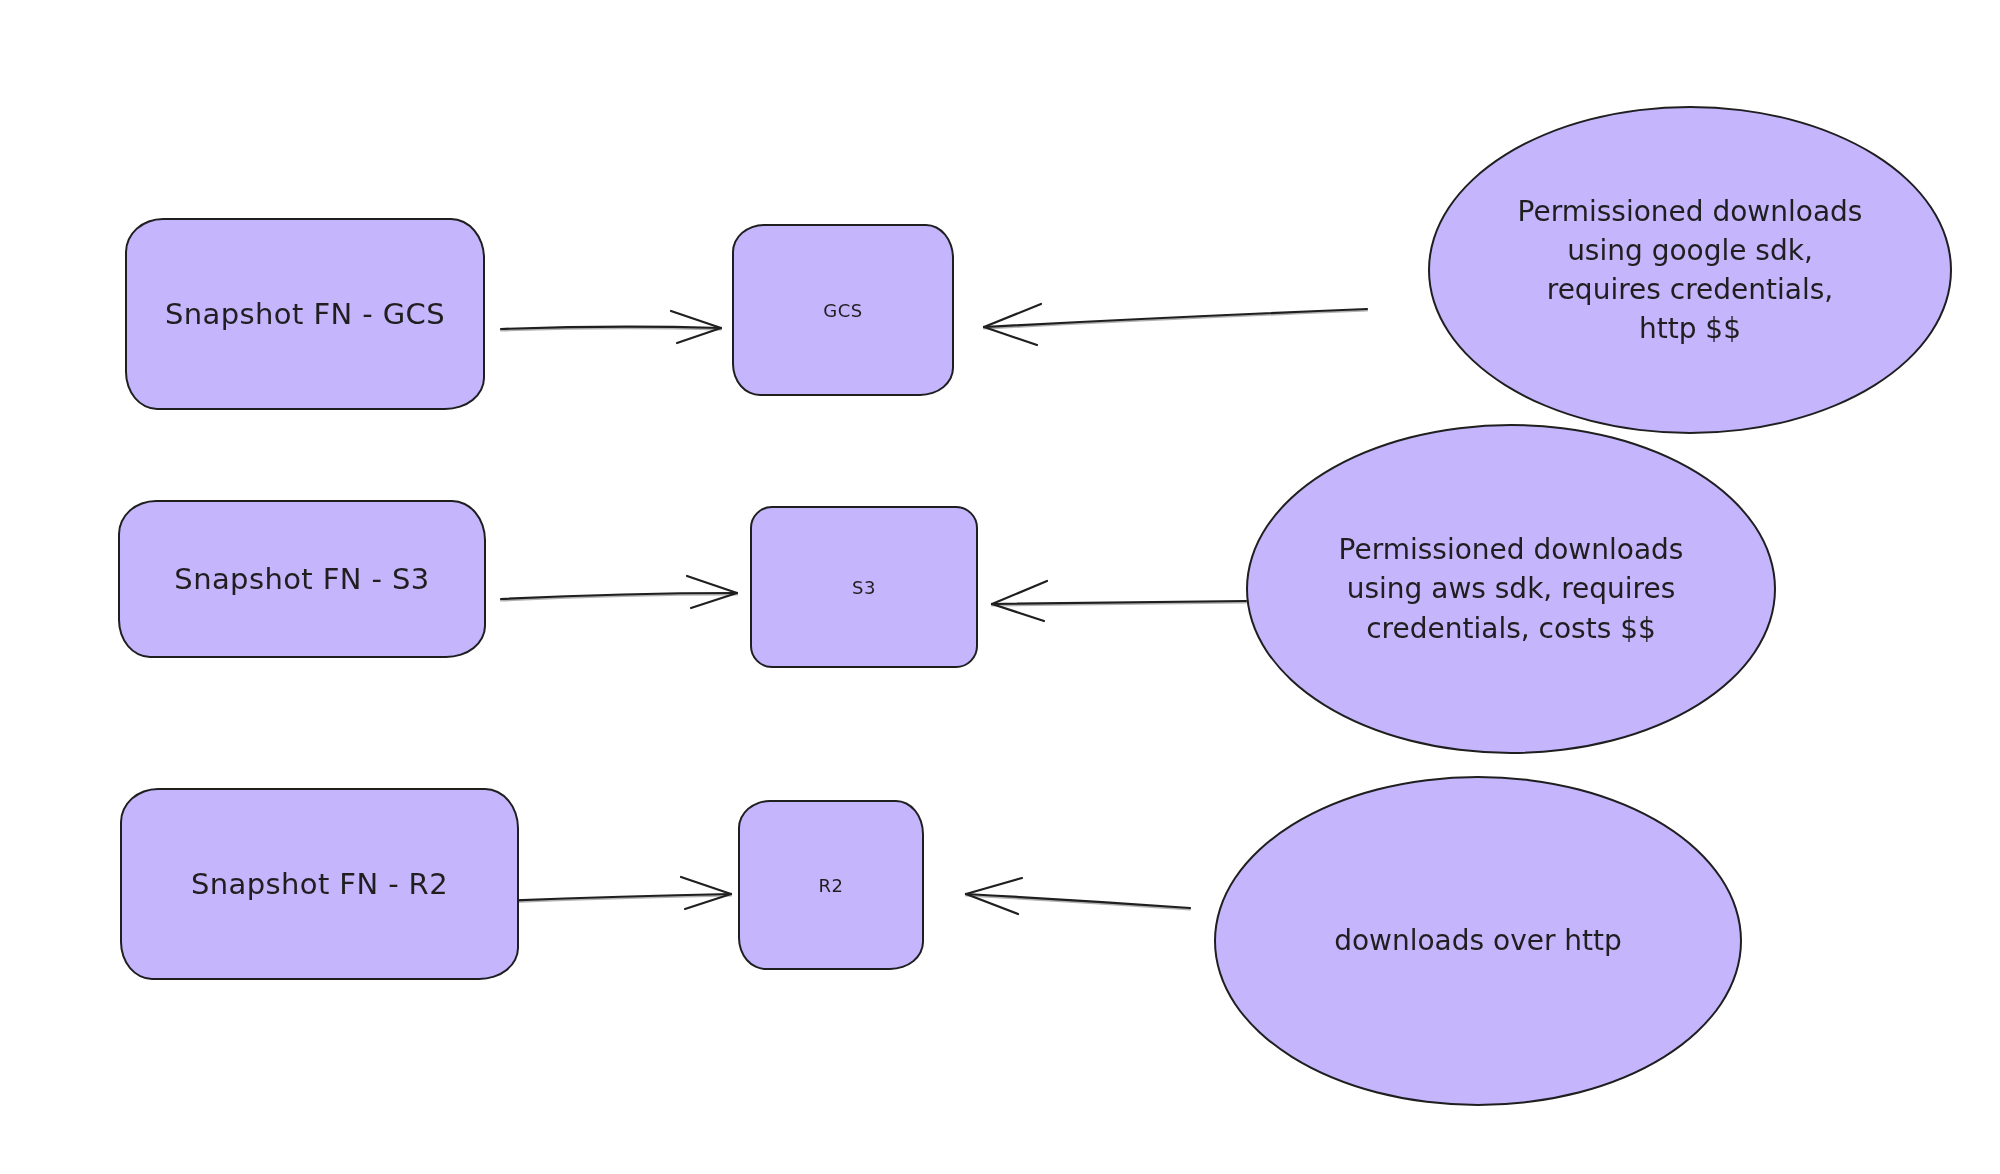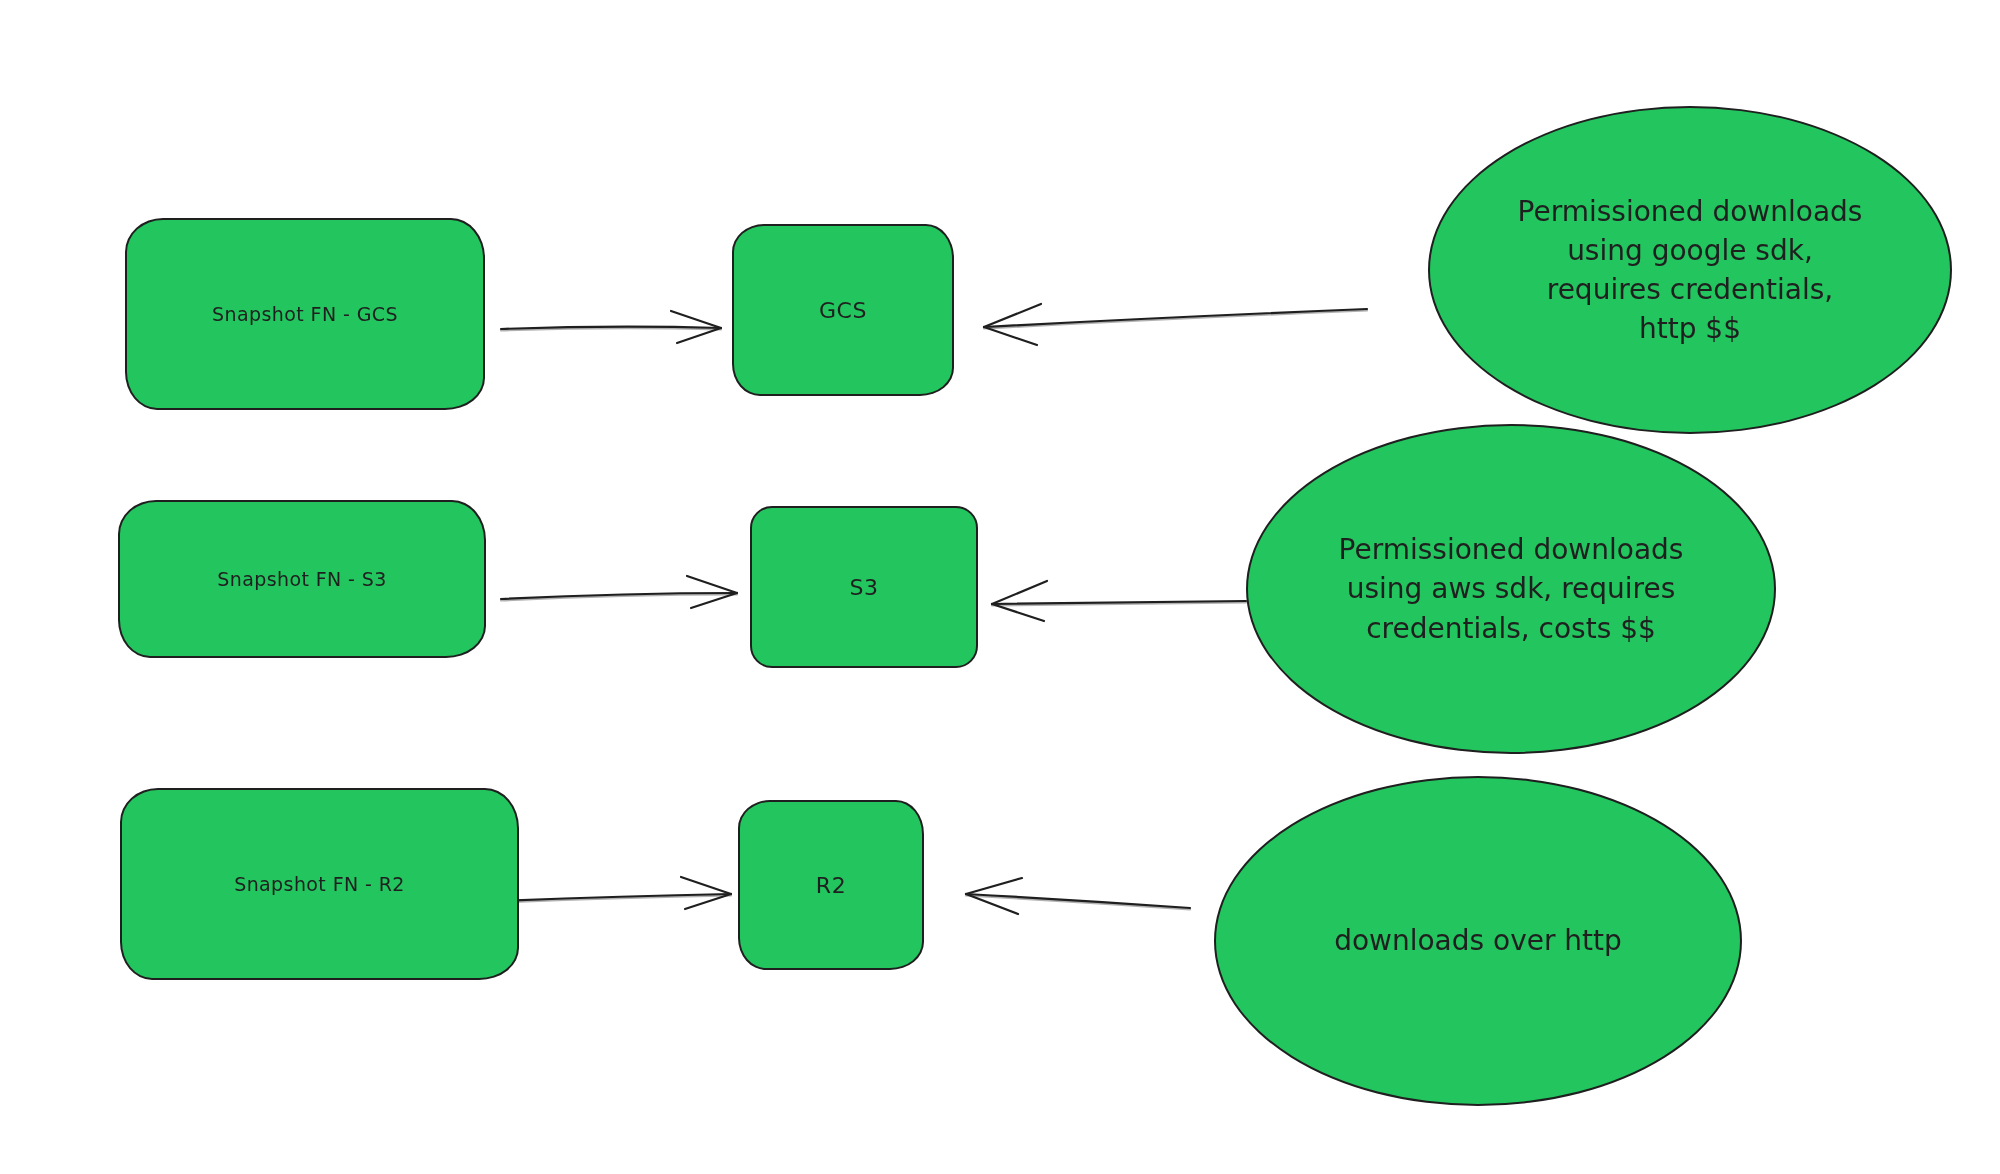--- a/index.html
+++ b/index.html
@@ -24,35 +24,35 @@
     stroke-linecap: round;
     stroke-linejoin: round;
   }
   .arrow-layer path.dup {
     opacity: 0.35;
     transform: translate(0px, 1.5px);
   }
   .node {
     position: absolute;
     border: 2.2px solid #1f1f1f;
-    background: #22c55e;
+    background: #c4b5fd;
     display: flex;
     align-items: center;
     justify-content: center;
     text-align: center;
     box-sizing: border-box;
   }
   .rect-node {
     border-radius: 38px 34px 40px 32px / 34px 40px 32px 38px;
-    font-size: 19px;
+    font-size: 29px;
     letter-spacing: 0.4px;
   }
   .small-node {
     border-radius: 32px 28px 34px 28px / 28px 34px 28px 32px;
-    font-size: 22px;
+    font-size: 18px;
     letter-spacing: 0.6px;
   }
   .ellipse-node {
     border-radius: 50%;
     font-size: 28px;
     line-height: 1.4;
   }
   .note-text { width: 82%; }
   .note-line { white-space: nowrap; }
 </style>

